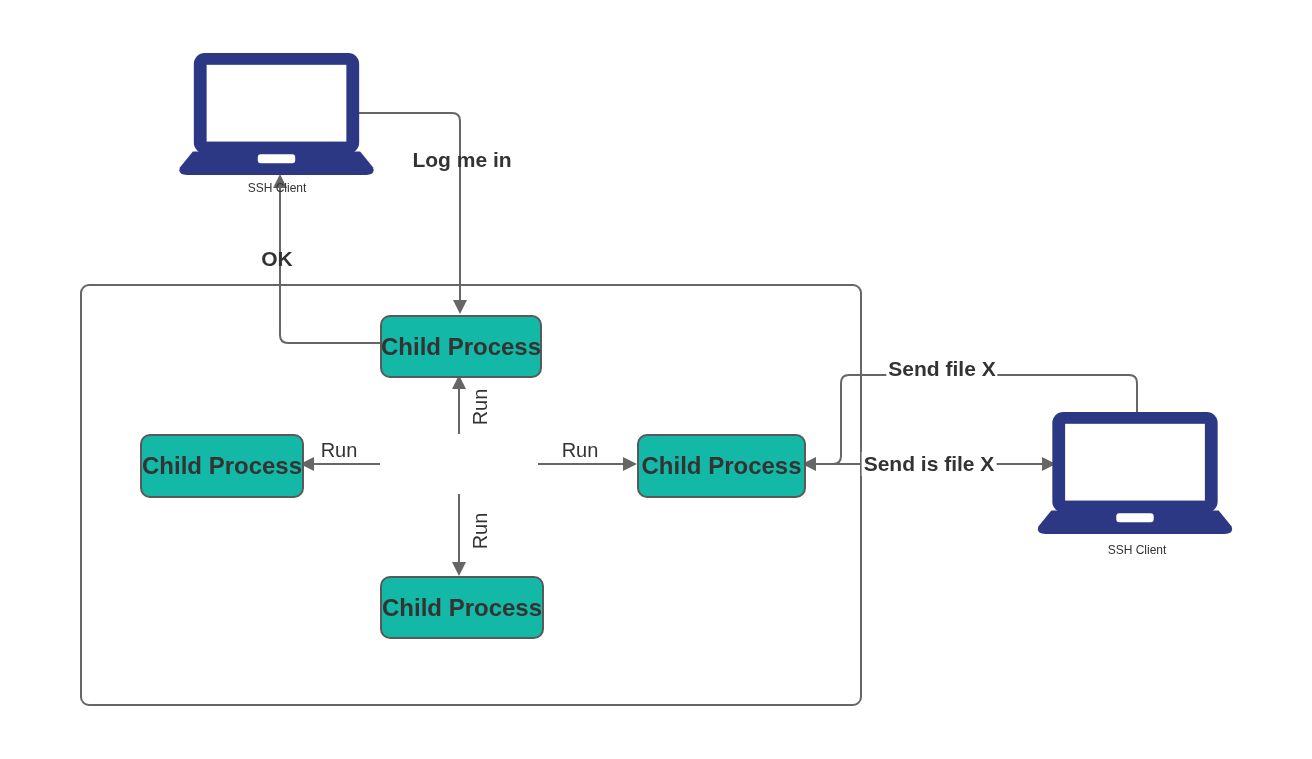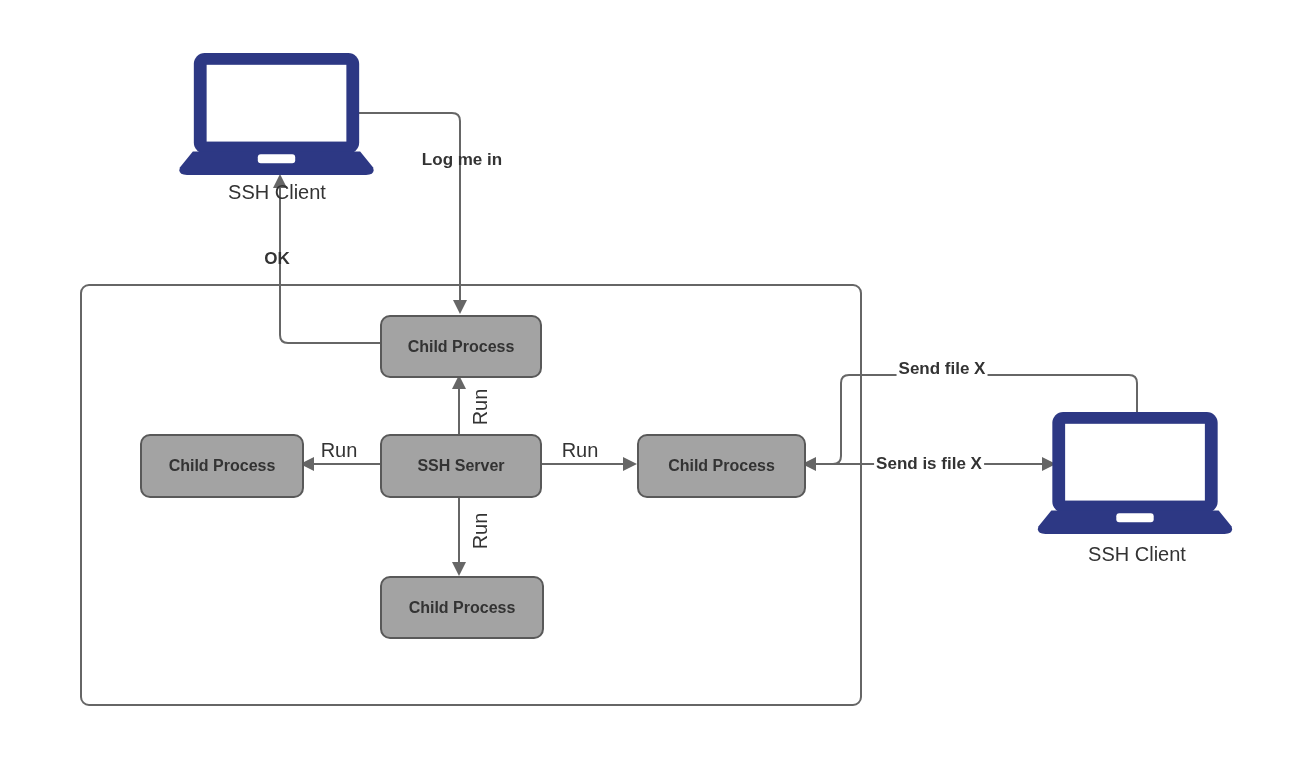--- a/index.html
+++ b/index.html
@@ -17,46 +17,46 @@
     overflow:hidden;
   }
   .connector-layer{position:absolute;left:0;top:0;width:1312px;height:759px;}
   .connector{stroke:var(--line);stroke-width:2;fill:none;}
   .arrowhead{fill:var(--line);stroke:none;}
   .boundary{
     position:absolute;left:80px;top:284px;width:778px;height:418px;
     border:2px solid var(--line);border-radius:9px;background:transparent;
   }
   .node{
-    position:absolute;background:#a3a3a3;
+    position:absolute;background:#14b8a6;
     border:2.5px solid var(--box-border);border-radius:10px;
     display:flex;align-items:center;justify-content:center;
-    font-weight:bold;font-size:16px;color:var(--text);
+    font-weight:bold;font-size:24px;color:var(--text);
     white-space:nowrap;
   }
   .box-top{left:380px;top:315px;width:158px;height:59px;}
   .box-left{left:140px;top:434px;width:160px;height:60px;}
   .box-server{left:380px;top:434px;width:158px;height:60px;}
   .box-right{left:637px;top:434px;width:165px;height:60px;}
   .box-bottom{left:380px;top:576px;width:160px;height:59px;}
   .edge-label{
     position:absolute;transform:translate(-50%,-50%);
-    font-size:17px;font-weight:bold;color:var(--text);white-space:nowrap;
+    font-size:21px;font-weight:bold;color:var(--text);white-space:nowrap;
   }
   .edge-label.masked{background:#ffffff;padding:0 2px;}
   .run-label{
     position:absolute;transform:translate(-50%,-50%);
     font-size:20px;font-weight:400;color:var(--text);white-space:nowrap;
   }
   .run-label.vertical{transform:translate(-50%,-50%) rotate(-90deg);}
   .laptop{position:absolute;}
   .laptop svg{display:block;}
   .client-label{
     position:absolute;transform:translateX(-50%);
-    font-size:20px;color:var(--text);white-space:nowrap;
+    font-size:12px;color:var(--text);white-space:nowrap;
   }
 </style>
 </head>
 <body>
 
 <div class="canvas">
 
   <svg class="connector-layer" viewBox="0 0 1312 759" xmlns="http://www.w3.org/2000/svg">
     <g>
       <path class="connector" d="M357,113 H452 Q460,113 460,121 V301"></path>
@@ -89,21 +89,20 @@
     <g>
       <path class="connector" d="M816,464 H1042"></path>
       <polygon class="arrowhead" points="1056,464 1042,457 1042,471"></polygon>
     </g>
   </svg>
 
   <div class="boundary"></div>
 
   <div class="node box-top">Child Process</div>
   <div class="node box-left">Child Process</div>
-  <div class="node box-server">SSH Server</div>
   <div class="node box-right">Child Process</div>
   <div class="node box-bottom">Child Process</div>
 
   <div class="laptop" style="left:178px;top:53px;width:197px;height:124px;">
     <svg width="197" height="124" viewBox="0 0 200 126" xmlns="http://www.w3.org/2000/svg">
       <rect x="16" y="0" width="168" height="102" rx="11" fill="var(--laptop)"></rect>
       <rect x="29" y="12" width="142" height="78" fill="#ffffff"></rect>
       <path d="M15,100 H185 L198,116 Q201,124 191,124 H9 Q-1,124 2,116 Z" fill="var(--laptop)"></path>
       <rect x="81" y="103" width="38" height="9" rx="3" fill="#ffffff"></rect>
     </svg>

